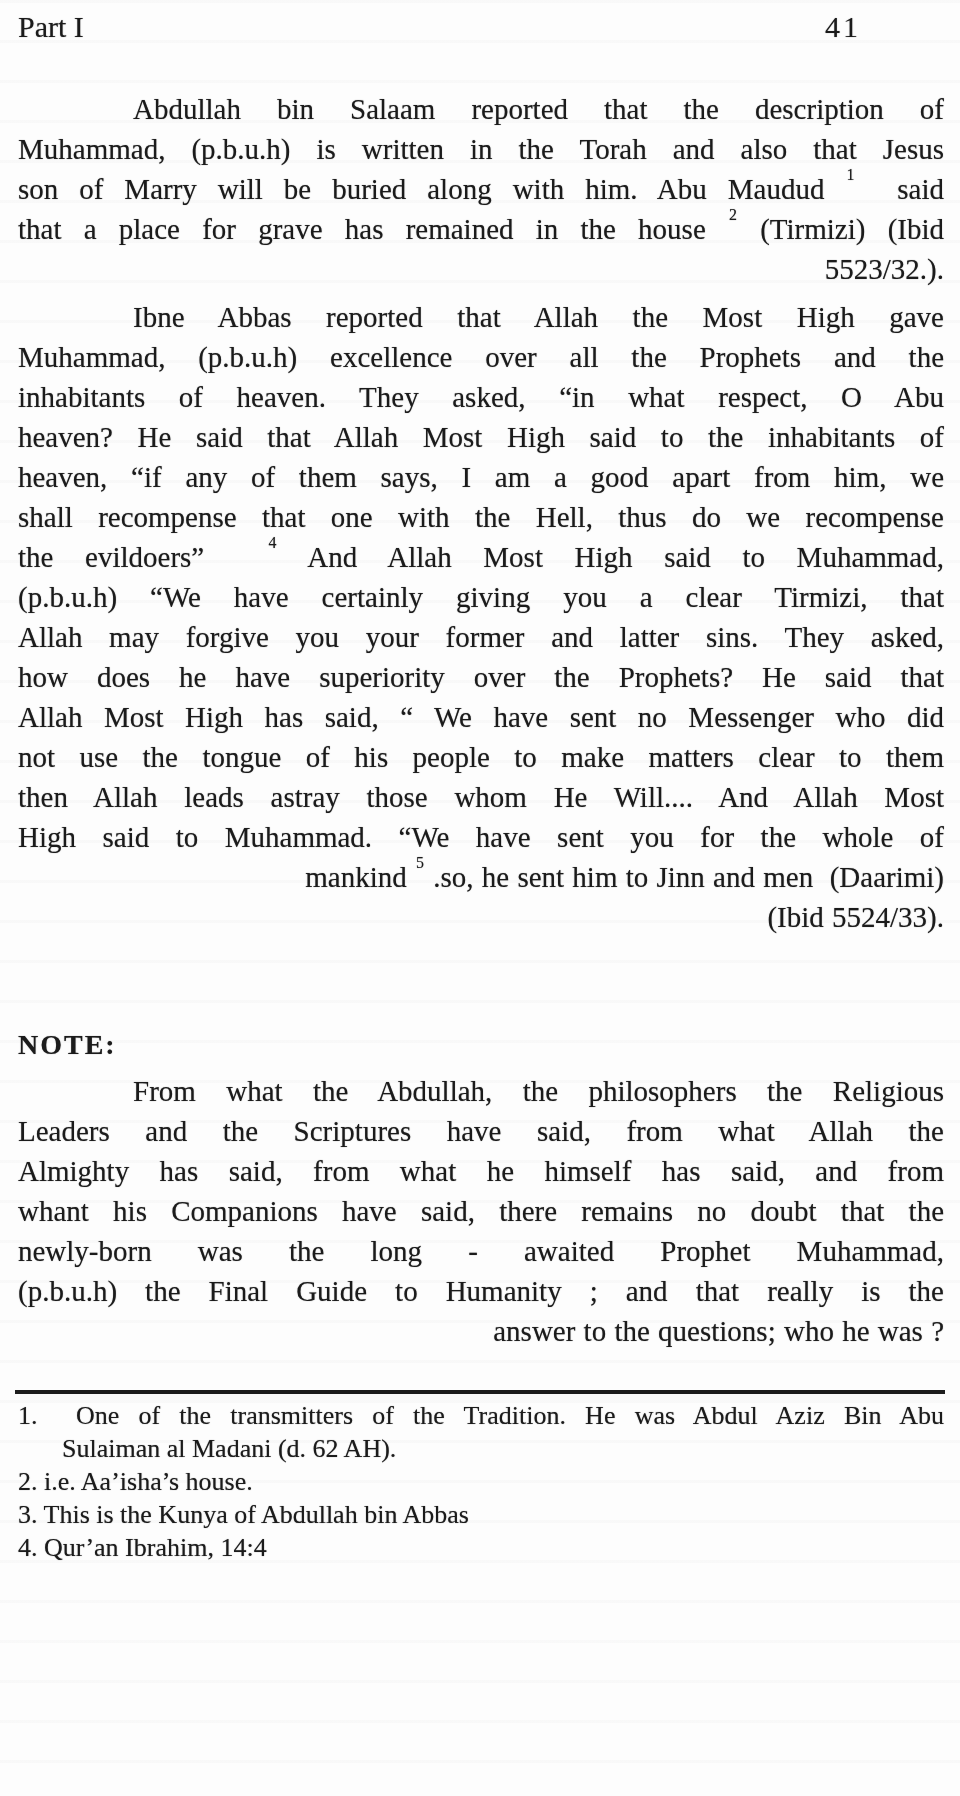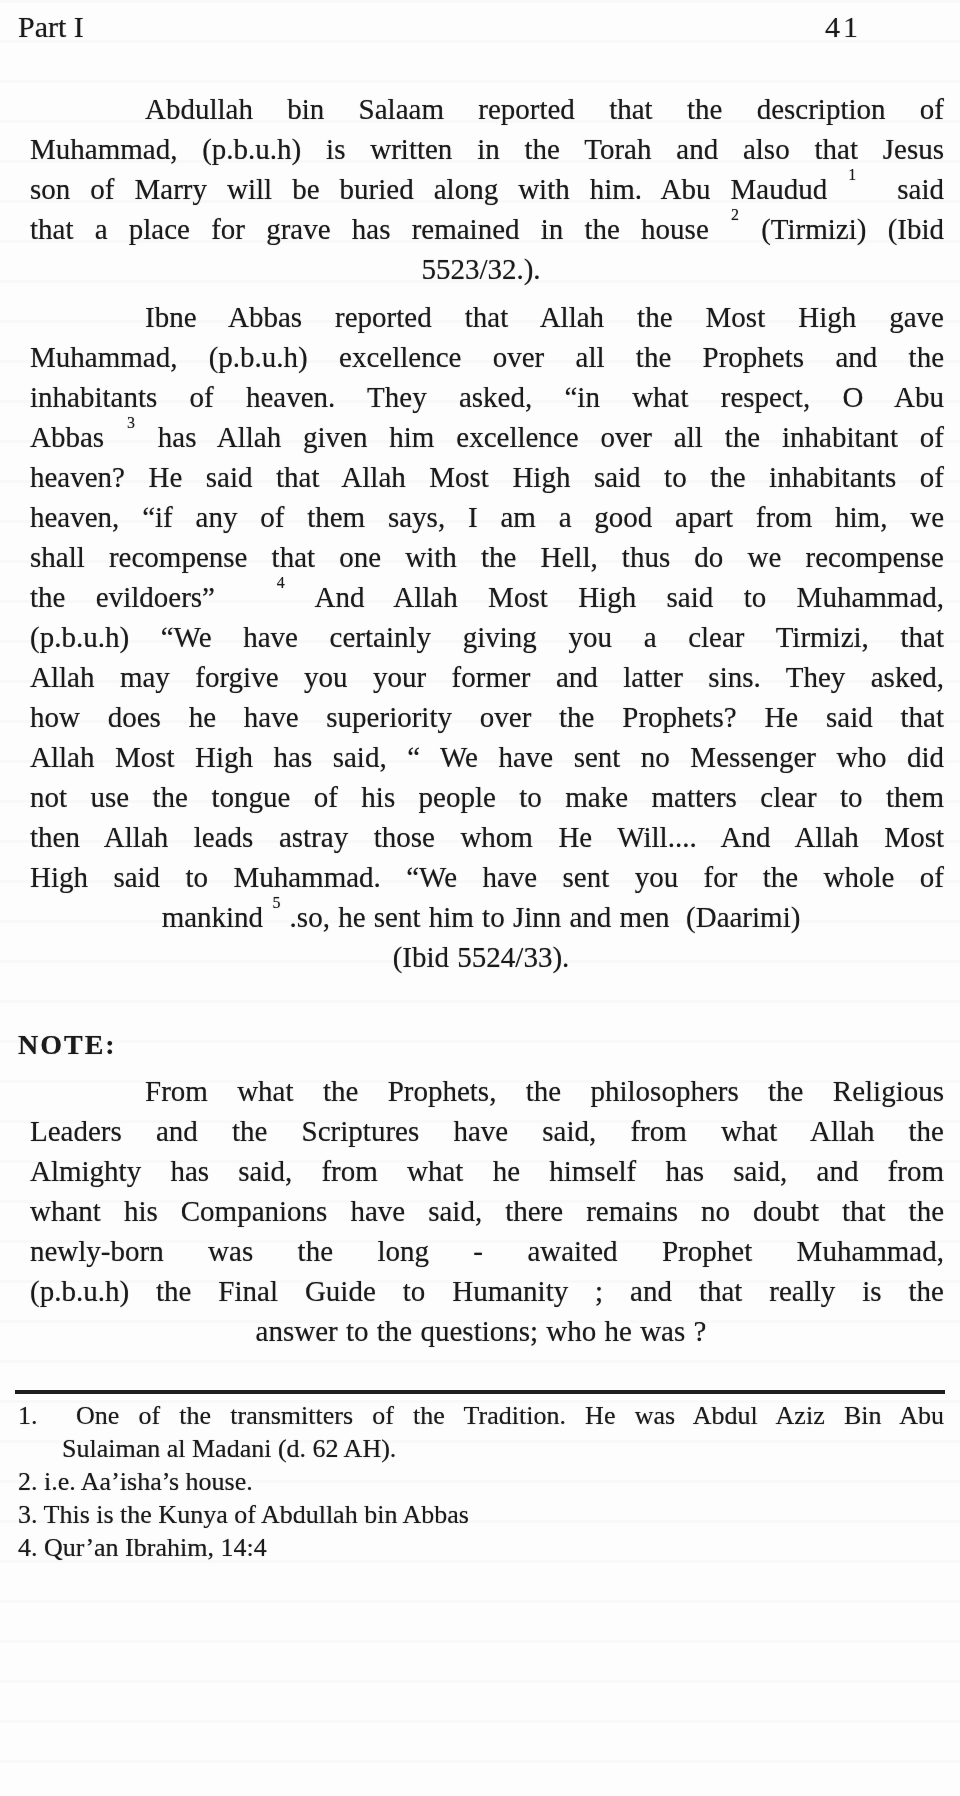--- a/index.html
+++ b/index.html
@@ -23,24 +23,24 @@
   .hdr { top: 7px; height: 40px; font-size: 30px; line-height: 40px; }
   .hdr .part { position: absolute; left: 0; top: 0; }
   .hdr .chap { position: absolute; left: 284px; top: 0; }
   .hdr .pnum { position: absolute; left: 807px; top: 0; letter-spacing: 3px; }
 
   
   .para .line {
     font-size: 29px;
     line-height: 40px;
     height: 40px;
-    text-align: center;
+    text-align: right;
     word-spacing: 1px;
   }
-  .para .line.just { text-align: justify; text-align-last: justify; margin-left: 12px; }
+  .para .line.just { text-align: justify; text-align-last: justify; }
   .para .line.ind  { text-indent: 115px; }
 
   .p1 { top: 89px; }
   .p2 { top: 297px; }
   .p3 { top: 1071px; }
 
   .note-h {
     top: 1023px;
     margin: 0;
     font-size: 28px;
@@ -85,40 +85,39 @@
       <div class="line just">Muhammad, (p.b.u.h) is written in the Torah and also that Jesus</div>
       <div class="line just">son of Marry will be buried along with him. Abu Maudud <sup class="fref">1</sup>&nbsp; said</div>
       <div class="line just">that a place for grave has remained in the house <sup class="fref">2</sup> (Tirmizi) (Ibid</div>
       <div class="line">5523/32.).</div>
     </section>
 
   <section class="abs para p2">
       <div class="line just ind">Ibne Abbas reported that Allah the Most High gave</div>
       <div class="line just">Muhammad, (p.b.u.h) excellence over all the Prophets and the</div>
       <div class="line just">inhabitants of heaven. They asked, “in what respect, O Abu</div>
-      <div class="line just">Abbas <sup class="fref">3</sup> has Allah given him excellence over all the inhabitant of</div>
       <div class="line just">heaven? He said that Allah Most High said to the inhabitants of</div>
       <div class="line just">heaven, “if any of them says, I am a good apart from him, we</div>
       <div class="line just">shall recompense that one with the Hell, thus do we recompense</div>
       <div class="line just">the evildoers” &nbsp;<sup class="fref">4</sup> And Allah Most High said to Muhammad,</div>
       <div class="line just">(p.b.u.h) “We have certainly giving you a clear Tirmizi, that</div>
       <div class="line just">Allah may forgive you your former and latter sins. They asked,</div>
       <div class="line just">how does he have superiority over the Prophets? He said that</div>
       <div class="line just">Allah Most High has said, “ We have sent no Messenger who did</div>
       <div class="line just">not use the tongue of his people to make matters clear to them</div>
       <div class="line just">then Allah leads astray those whom He Will.... And Allah Most</div>
       <div class="line just">High said to Muhammad. “We have sent you for the whole of</div>
       <div class="line">mankind <sup class="fref">5</sup> .so, he sent him to Jinn and men&nbsp; (Daarimi)</div>
       <div class="line">(Ibid 5524/33).</div>
     </section>
 
   <h2 class="abs note-h">NOTE:</h2>
 
   <section class="abs para p3">
-      <div class="line just ind">From what the Prophets, the philosophers the Religious</div>
+      <div class="line just ind">From what the Abdullah, the philosophers the Religious</div>
       <div class="line just">Leaders and the Scriptures have said, from what Allah the</div>
       <div class="line just">Almighty has said, from what he himself has said, and from</div>
       <div class="line just">whant his Companions have said, there remains no doubt that the</div>
       <div class="line just">newly-born was the long - awaited Prophet Muhammad,</div>
       <div class="line just">(p.b.u.h) the Final Guide to Humanity ; and that really is the</div>
       <div class="line">answer to the questions; who he was ?</div>
     </section>
 
   <div class="abs rule"></div>
 

